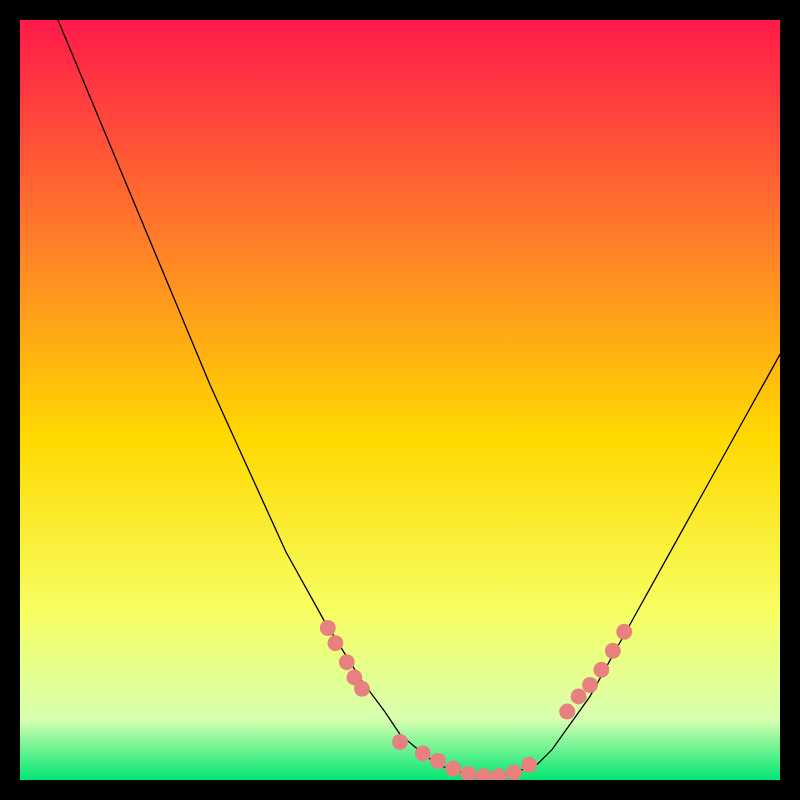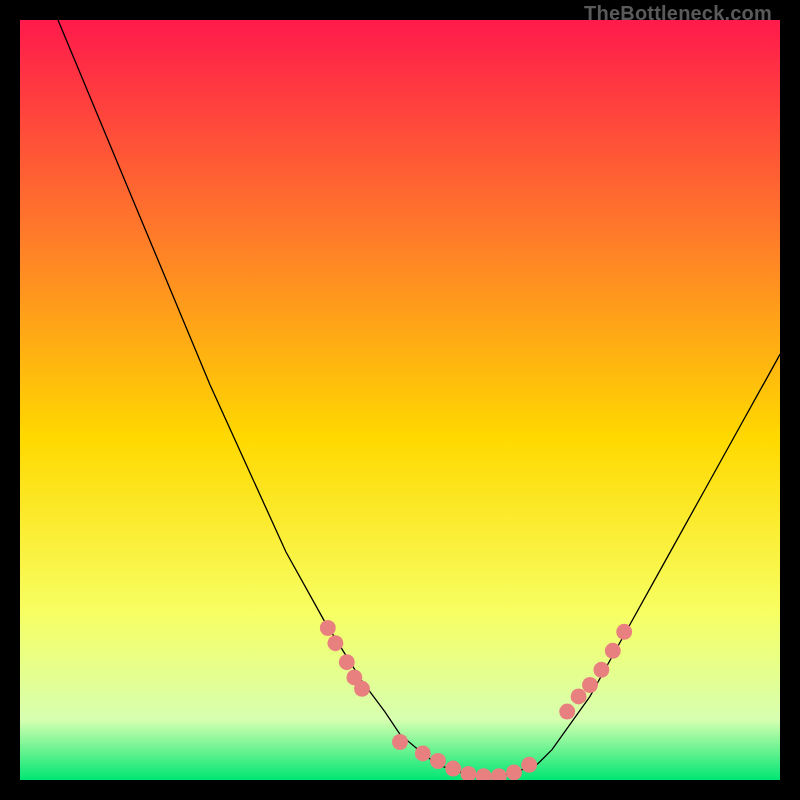--- a/index.html
+++ b/index.html
@@ -31,21 +31,20 @@
     font-weight: 600;
     color: #5a5a5a;
     letter-spacing: 0.2px;
   }
 </style>
 </head>
 <body>
 
 <div class="frame">
 
-  <div class="watermark">TheBottleneck.com</div>
 
   <svg class="plot-area" viewBox="0 0 100 100" preserveAspectRatio="none">
 
     <defs>
       <linearGradient id="bg-grad" x1="0" y1="0" x2="0" y2="1">
         <stop offset="0%" stop-color="#ff1a4b"></stop>
         <stop offset="28%" stop-color="#ff7a2a"></stop>
         <stop offset="55%" stop-color="#ffd900"></stop>
         <stop offset="78%" stop-color="#f7ff63"></stop>
         <stop offset="92%" stop-color="#d7ffb0"></stop>

